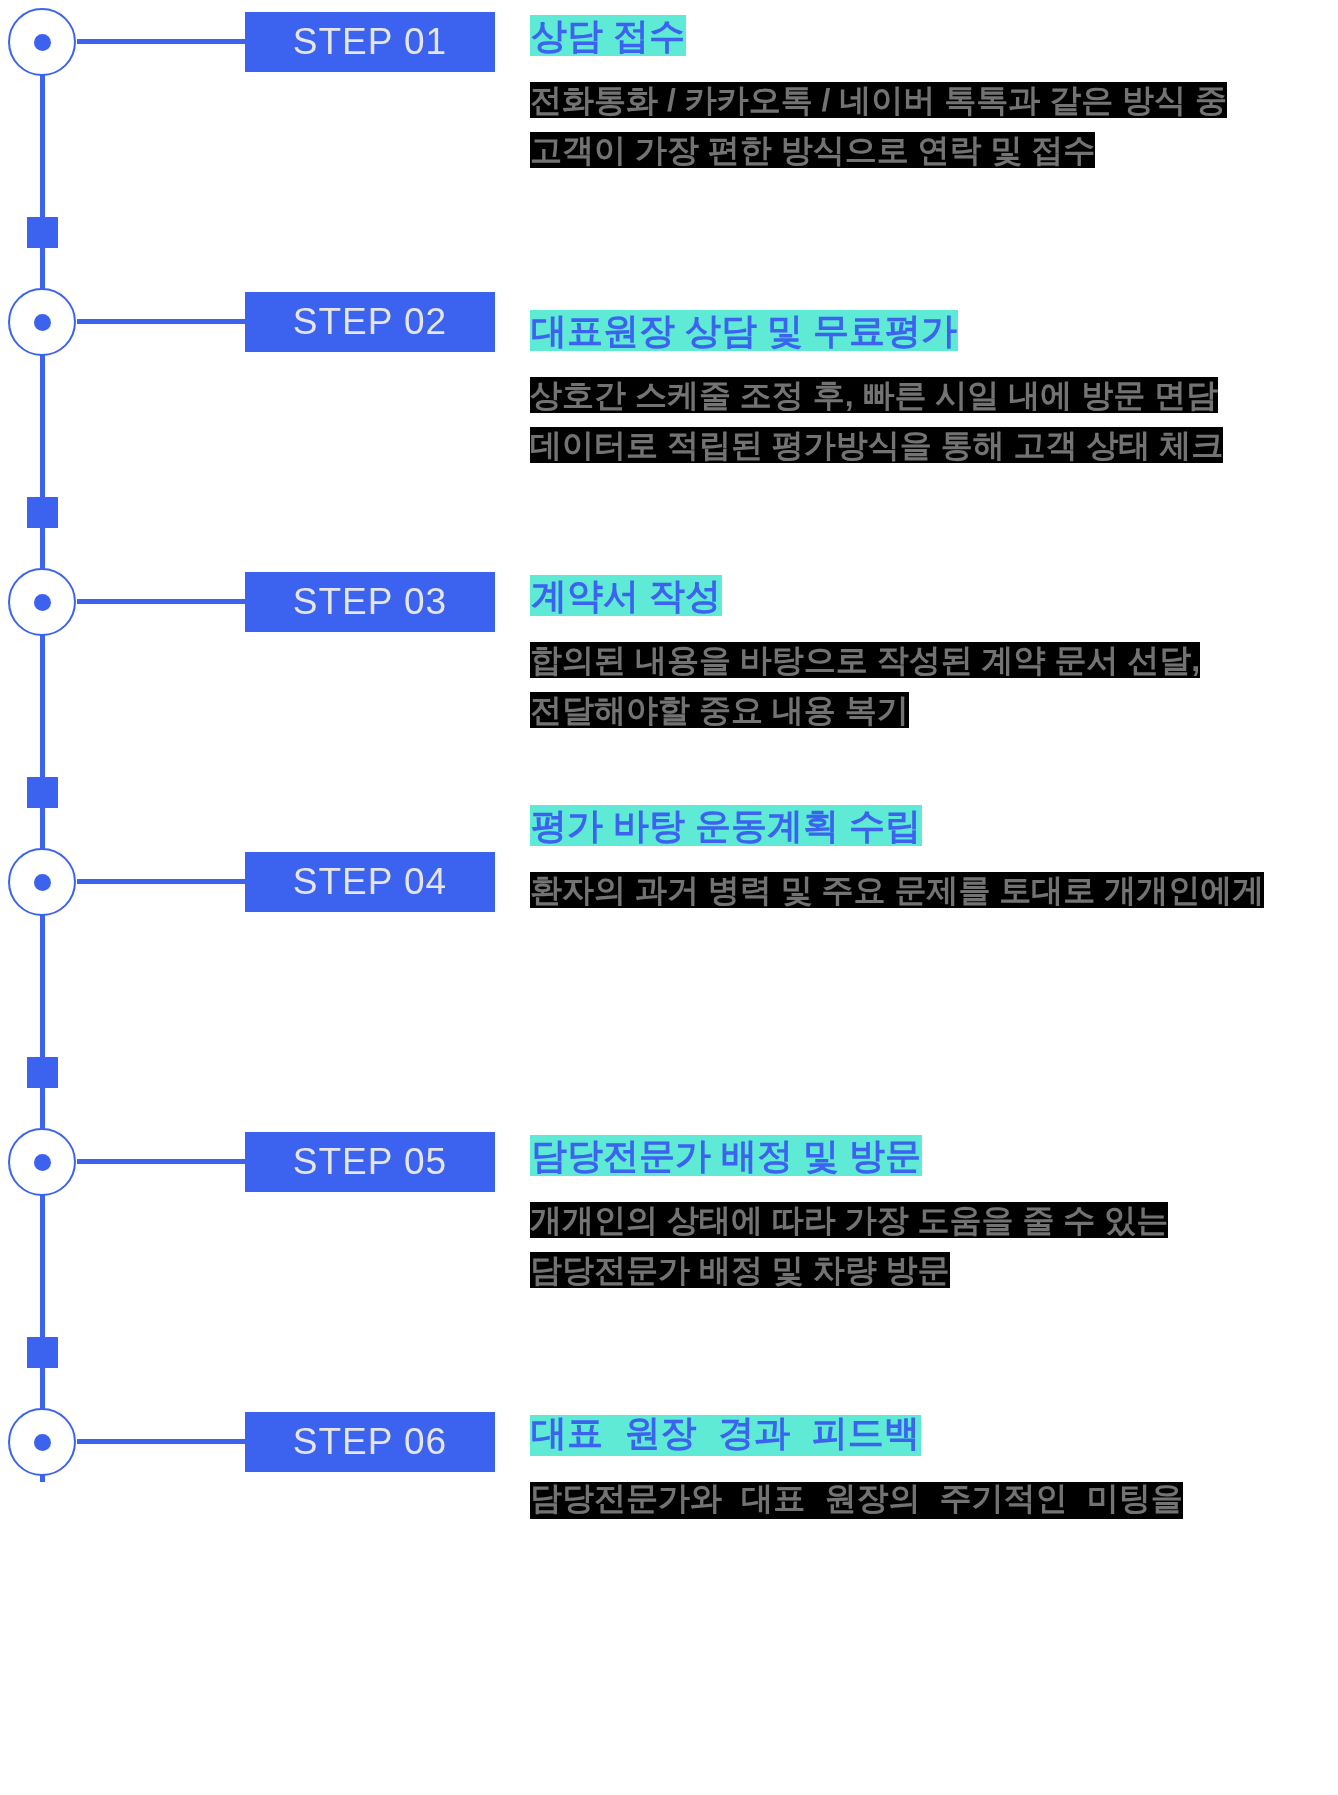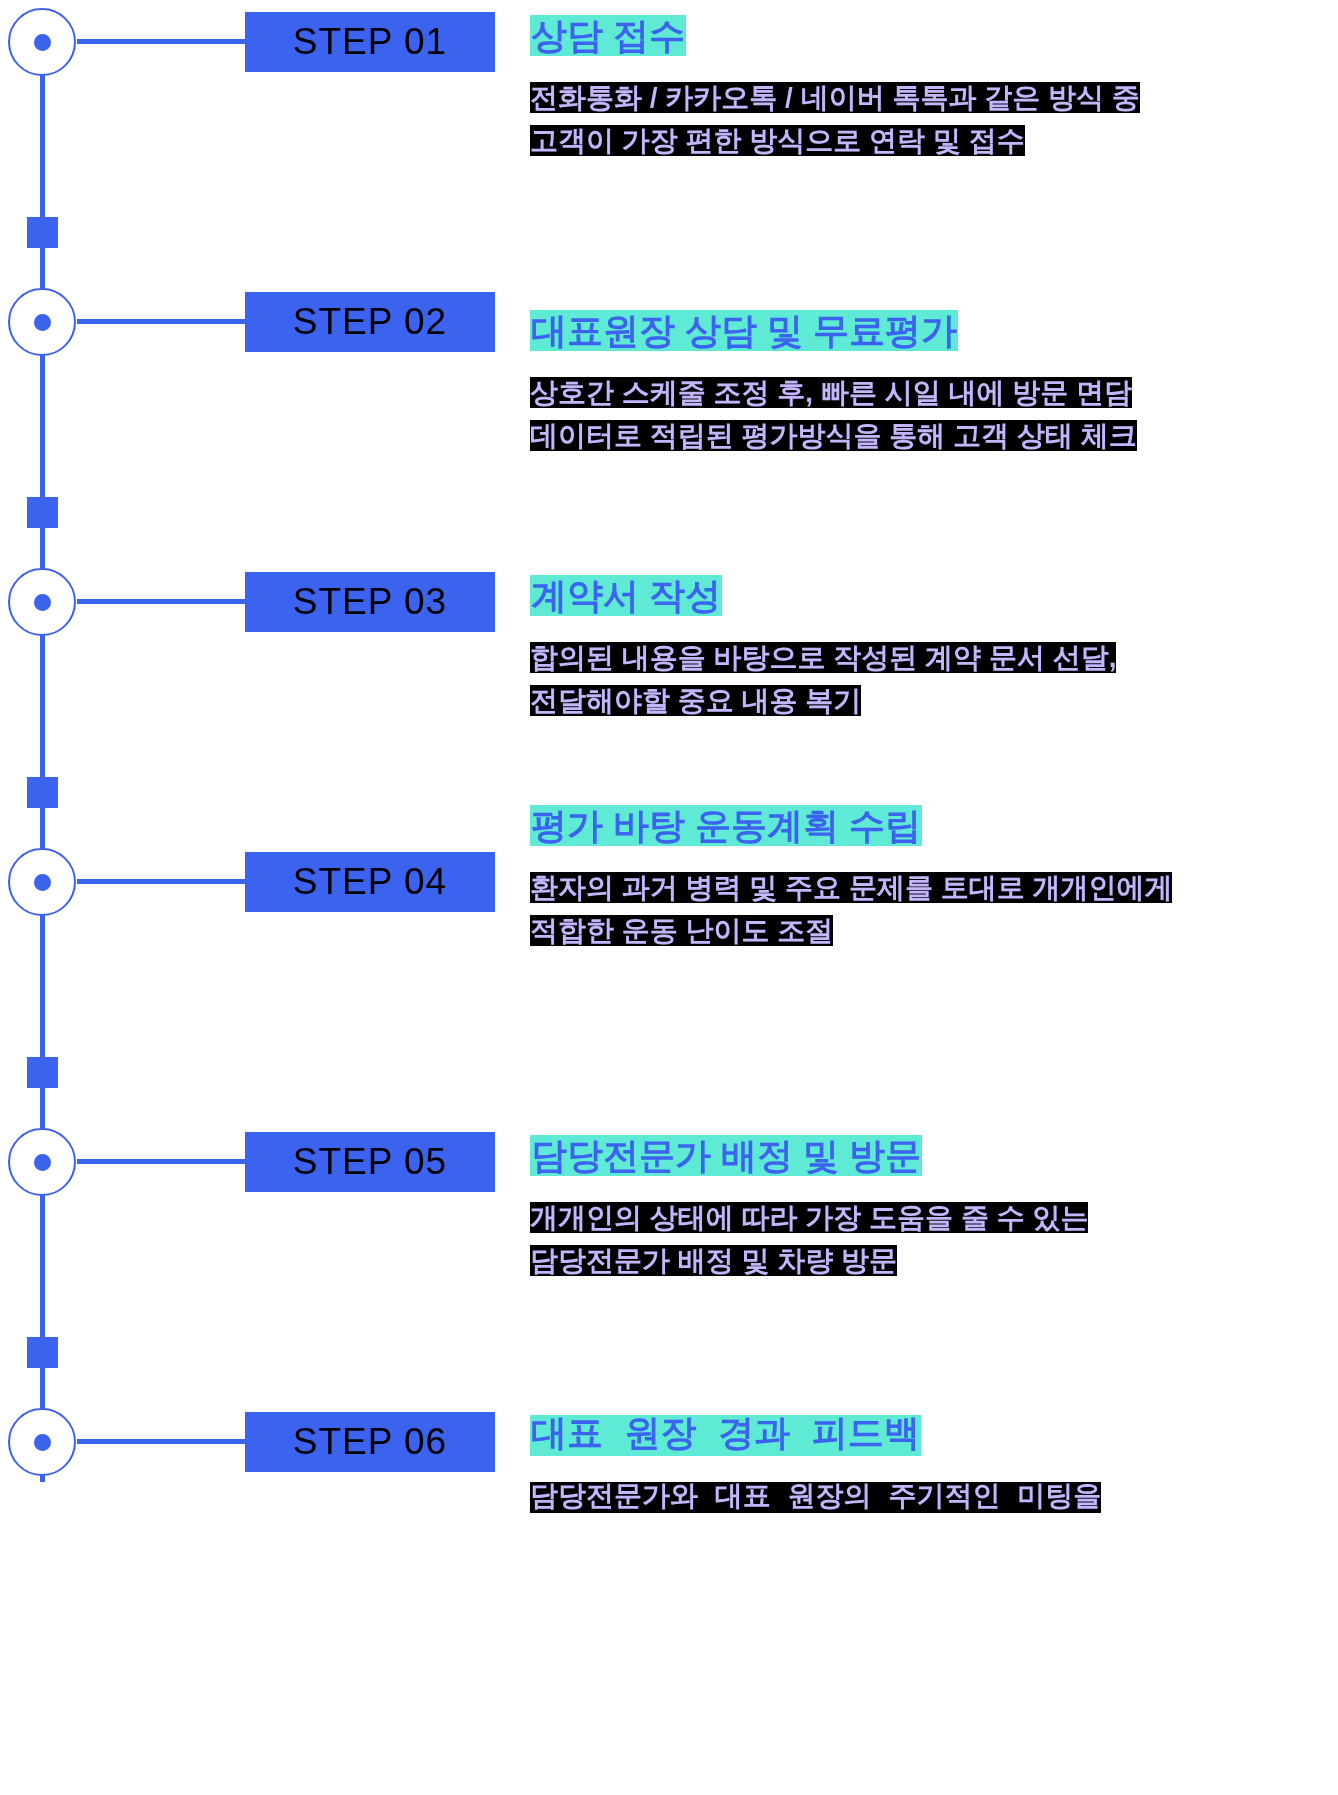--- a/index.html
+++ b/index.html
@@ -69,21 +69,21 @@
     background: #3c63f0;
   }
 
   
   .badge {
     position: absolute;
     left: 245px;
     width: 250px;
     height: 60px;
     background: #3c63f0;
-    color: #000000;
+    color: #e5e5e5;
     font-size: 37px;
     letter-spacing: 1px;
     display: flex;
     align-items: center;
     justify-content: center;
     box-sizing: border-box;
   }
 
   
   .content {
@@ -98,23 +98,23 @@
     line-height: 1.0;
     white-space: nowrap;
     margin: 0;
   }
   .step-title .hl {
     background: #5eead4;
     padding: 0 1px;
   }
   .step-body {
     margin-top: 22px;
-    font-size: 28px;
+    font-size: 32px;
     font-weight: bold;
-    color: #c4b5fd;
+    color: #737373;
     line-height: 1.55;
     white-space: nowrap;
   }
   .step-body .hl {
     background: #000000;
   }
   .step-body .line {
     display: block;
   }
 </style>
@@ -177,21 +177,20 @@
     <span class="dot"></span>
   </div>
   <div class="connector" style="top:879px;"></div>
   <div class="badge" style="top:852px;">
     <span>STEP 04</span>
   </div>
   <div class="content" style="top:808px;">
     <div class="step-title"><span class="hl">평가 바탕 운동계획 수립</span></div>
     <div class="step-body">
       <span class="line"><span class="hl">환자의 과거 병력 및 주요 문제를 토대로 개개인에게</span></span>
-      <span class="line"><span class="hl">적합한 운동 난이도 조절</span></span>
     </div>
   </div>
   <div class="tick" style="top:1057px;"></div>
 
   <div class="node" style="top:1128px;">
     <span class="dot"></span>
   </div>
   <div class="connector" style="top:1159px;"></div>
   <div class="badge" style="top:1132px;">
     <span>STEP 05</span>

